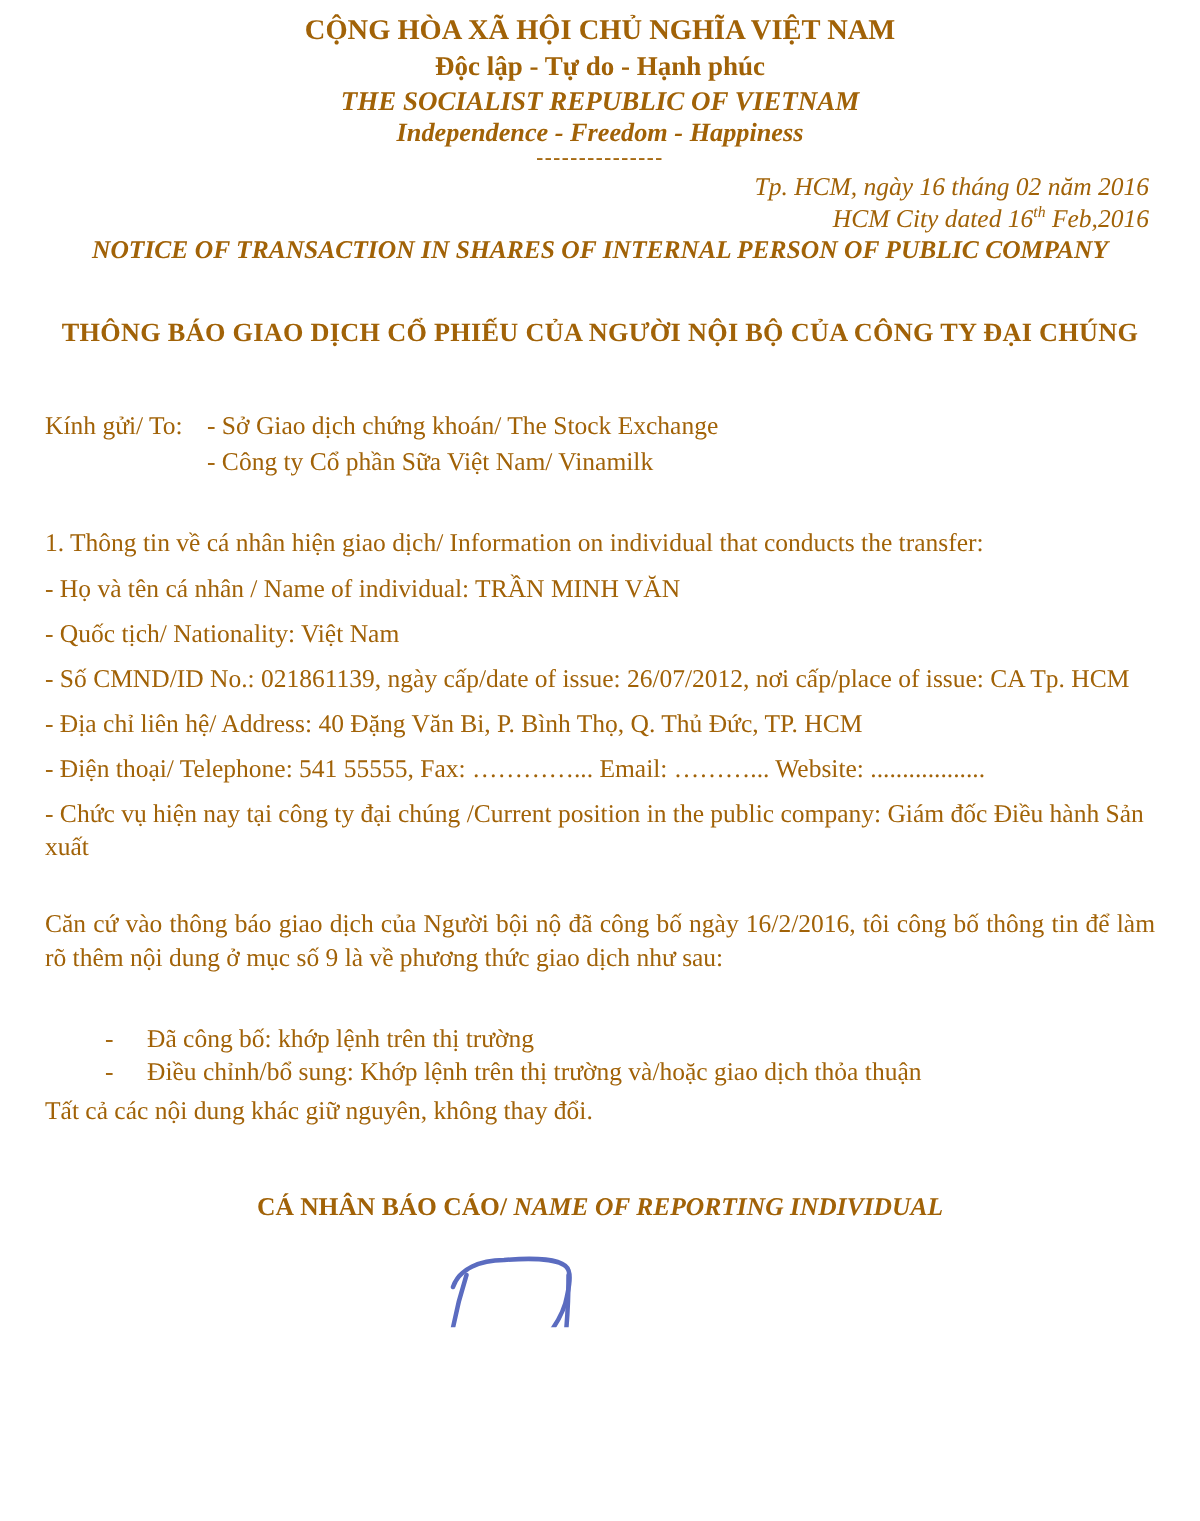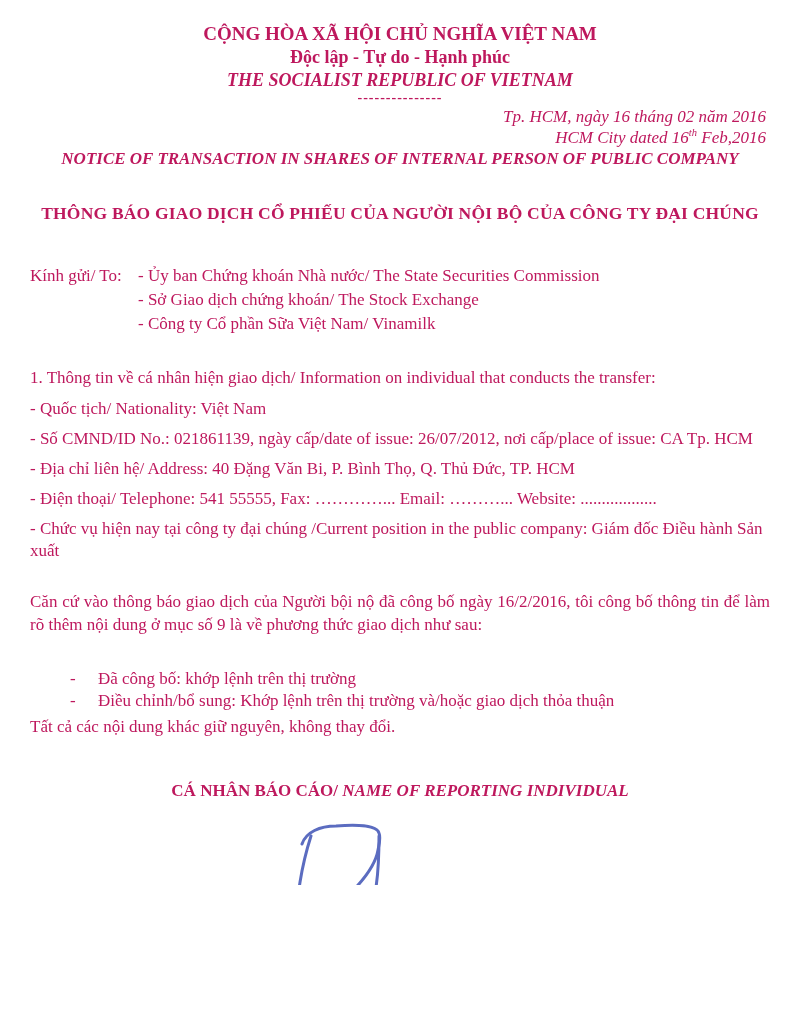--- a/index.html
+++ b/index.html
@@ -1,21 +1,21 @@
 <!DOCTYPE html>
 <html lang="vi"><head>
 <meta charset="utf-8">
 <title>Notice of transaction</title>
 <style>
   html,body{margin:0;padding:0;background:#ffffff;}
   .page{
     width:800px;height:885px;overflow:hidden;box-sizing:border-box;
-    background:#ffffff;color:#be185d;
+    background:#ffffff;color:#a16207;
     font-family:"Liberation Serif","DejaVu Serif",serif;
-    font-size:17px;padding:22px 30px 0 30px;
+    font-size:17px;padding:9px 30px 0 30px;
   }
   .center{text-align:center;}
   .hdr1{font-weight:bold;font-size:19px;line-height:24px;}
   .hdr2{font-weight:bold;font-size:18px;line-height:23px;}
   .hdr3{font-weight:bold;font-style:italic;font-size:18px;line-height:22px;}
   .hdr4{font-weight:bold;font-style:italic;font-size:17.5px;line-height:21px;}
   .sep{font-weight:bold;font-size:14px;line-height:14px;letter-spacing:1px;}
   .dateblock{text-align:right;margin-top:1px;margin-right:4px;line-height:21px;font-style:italic;}
   .titlevn{font-weight:bold;font-size:17.5px;line-height:22px;margin-top:32px;letter-spacing:.2px;}
   .titleen{font-weight:bold;font-style:italic;font-size:17px;line-height:22px;}
@@ -43,42 +43,43 @@
 </style>
 </head>
 <body>
 
 <div class="page">
 
   <div class="center">
     <div class="hdr1">CỘNG HÒA XÃ HỘI CHỦ NGHĨA VIỆT NAM</div>
     <div class="hdr2">Độc lập - Tự do - Hạnh phúc</div>
     <div class="hdr3">THE SOCIALIST REPUBLIC OF VIETNAM</div>
+    <div class="hdr4">Independence - Freedom - Happiness</div>
     <div class="sep">---------------</div>
   </div>
 
   <div class="dateblock">
     <div>Tp. HCM, ngày 16 tháng 02 năm 2016</div>
     <div><span class="sg-i">HCM City dated 16</span><span class="sg-sup">th</span><span class="sg-i"> Feb,2016</span></div>
   </div>
 
   <div class="center titleen">NOTICE OF TRANSACTION IN SHARES OF INTERNAL PERSON OF PUBLIC COMPANY</div>
   <div class="center titlevn">THÔNG BÁO GIAO DỊCH CỔ PHIẾU CỦA NGƯỜI NỘI BỘ CỦA CÔNG TY ĐẠI CHÚNG</div>
 
   <div class="recipients">
     <div class="recip-label"><span class="sg-n">Kính gửi/ </span><span class="sg-i">To</span><span class="sg-n">:</span></div>
     <div class="recip-items">
-      <div><span class="sg-n">- Ủy ban Chứng khoán Nhà nước/ </span><span class="sg-i">The State Securities Commission</span></div>
       <div><span class="sg-n">- Sở Giao dịch chứng khoán/ </span><span class="sg-i">The Stock Exchange</span></div>
       <div><span class="sg-n">- Công ty Cổ phần Sữa Việt Nam/ </span><span class="sg-i">Vinamilk</span></div>
     </div>
   </div>
 
   <div class="sec1">
     <div class="sec1-heading"><span class="sg-n">1. Thông tin về cá nhân hiện giao dịch/ </span><span class="sg-i">Information on individual that conducts the transfer:</span></div>
+    <div class="line"><span class="sg-n">- Họ và tên cá nhân / </span><span class="sg-i">Name of individual</span><span class="sg-n">: TRẦN MINH VĂN</span></div>
     <div class="line"><span class="sg-n">- Quốc tịch/ </span><span class="sg-i">Nationality</span><span class="sg-n">: Việt Nam</span></div>
     <div class="line"><span class="sg-n">- Số CMND/ID No.: 021861139, ngày cấp/date of issue: 26/07/2012, nơi cấp/place of issue: CA Tp. HCM</span></div>
     <div class="line"><span class="sg-n">- Địa chỉ liên hệ/ </span><span class="sg-i">Address</span><span class="sg-n">: 40 Đặng Văn Bi, P. Bình Thọ, Q. Thủ Đức, TP. HCM</span></div>
     <div class="line"><span class="sg-n">- Điện thoại/ </span><span class="sg-i">Telephone</span><span class="sg-n">: 541 55555, Fax: …………... Email: ………... Website: ..................</span></div>
     <div class="line"><span class="sg-n">- Chức vụ hiện nay tại công ty đại chúng /</span><span class="sg-i">Current position in the public company</span><span class="sg-n">: Giám đốc Điều hành Sản xuất</span></div>
   </div>
 
   <div class="para">Căn cứ vào thông báo giao dịch của Người bội nộ đã công bố ngày 16/2/2016, tôi công bố thông tin để làm rõ thêm nội dung ở mục số 9 là về phương thức giao dịch như sau:</div>
 
   <div class="bullets">

